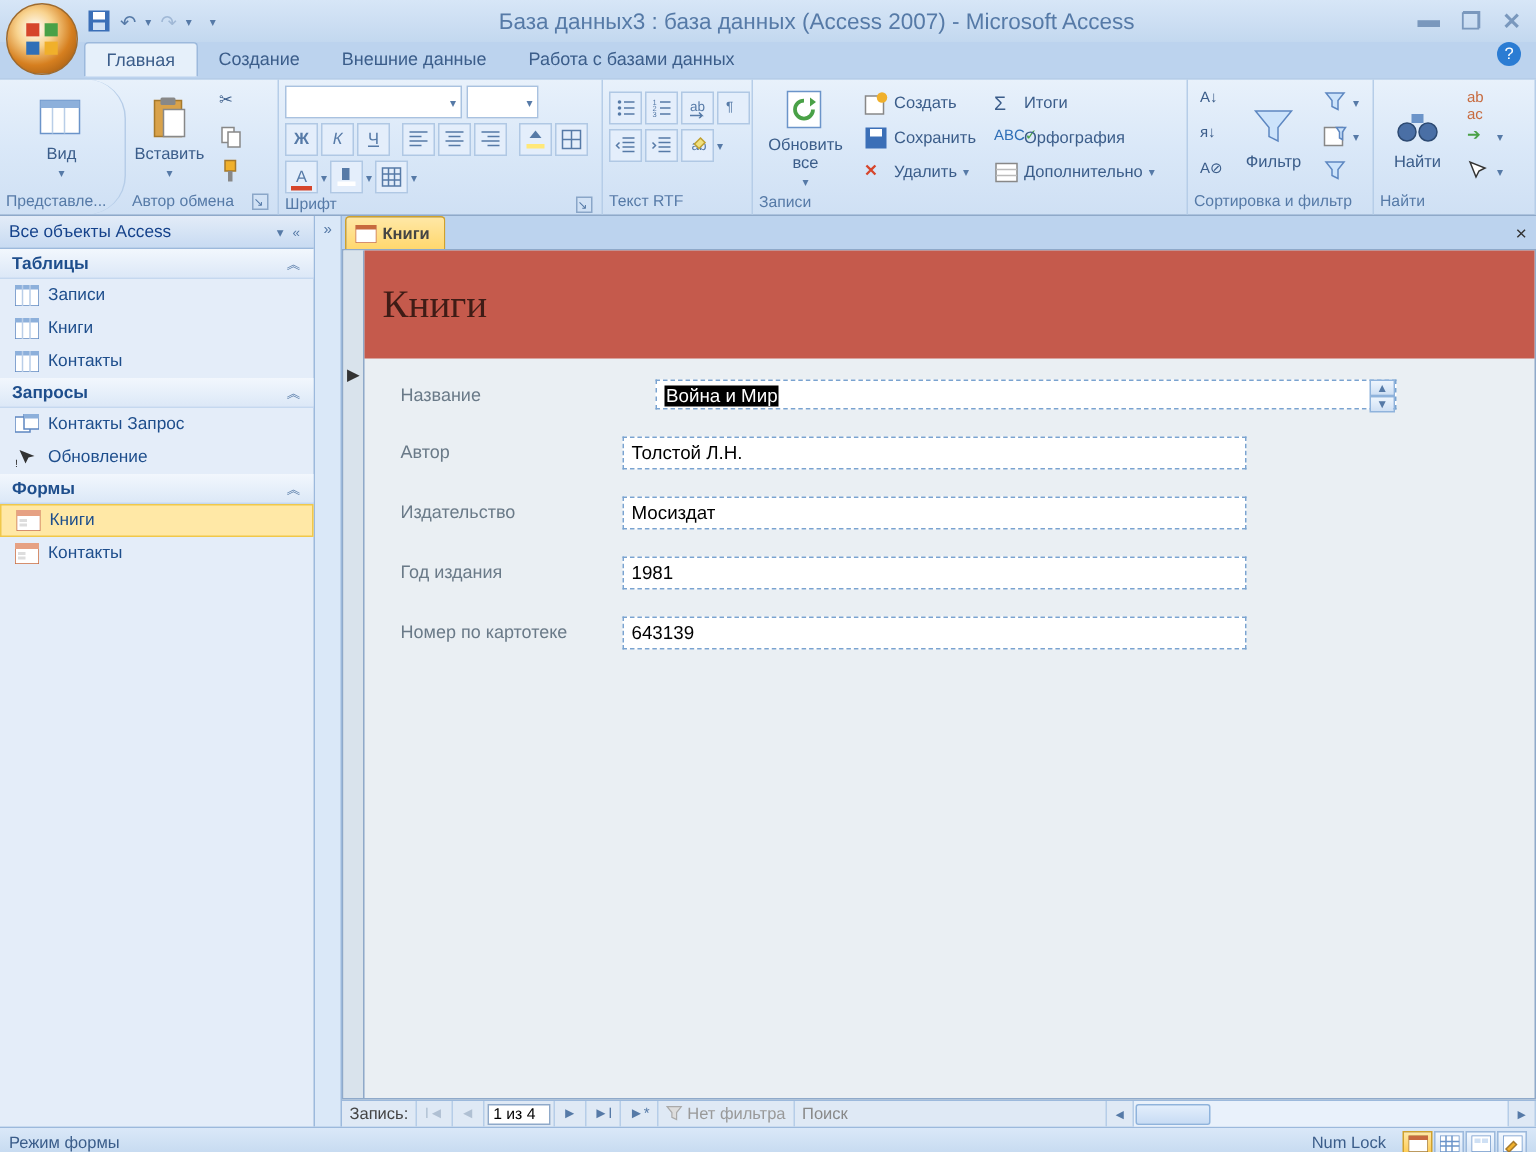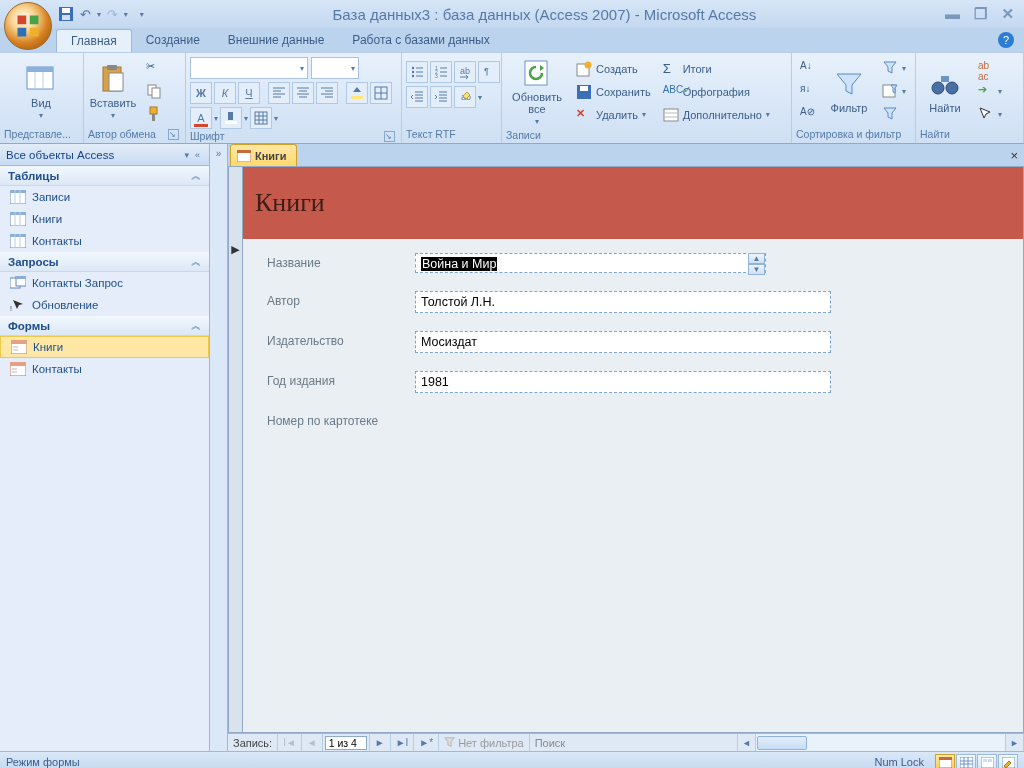--- a/index.html
+++ b/index.html
@@ -9,21 +9,21 @@
 .titlebar { height: 28px; background: linear-gradient(to bottom, #d7e6f7, #c3d8ef); display: flex; align-items: center; position: relative; }
 .office-btn { width: 48px; height: 48px; position: absolute; left: 4px; top: 2px; z-index: 20; border-radius: 50%; background: radial-gradient(circle at 40% 35%, #fff, #f8d38f 30%, #d67f1f 60%, #8a4c0f); border: 1px solid #9d6a2e; display: flex; align-items: center; justify-content: center; }
 .office-btn svg { width: 28px; height: 28px; }
 .qat { margin-left: 58px; display: flex; gap: 6px; align-items: center; }
 .qat .ic { width: 16px; height: 16px; }
 .title-text { flex: 1; text-align: center; color: #567aa7; font-size: 15px; }
 .win-ctrl { display: flex; gap: 14px; margin-right: 10px; color: #7a98bd; }
 .win-ctrl span { font-size: 15px; font-weight: bold; cursor: default; }
 
 
-.ribbon-tabs { height: 24px; margin-left: 56px; display: flex; align-items: center; position: relative; }
+.ribbon-tabs { height: 24px; margin-left: 56px; display: flex; align-items: flex-start; position: relative; }
 .ribbon-tabs .tab { padding: 4px 14px; font-size: 12px; color: #3b5d8a; cursor: default; }
 .ribbon-tabs .tab.active { background: #e6f0fa; border: 1px solid #9cb9dc; border-bottom: none; border-radius: 3px 3px 0 0; color: #3b5d8a; }
 .help-btn { position: absolute; right: 10px; width: 16px; height: 16px; border-radius: 50%; background: #2b7cd3; color: #fff; font-size: 11px; text-align: center; line-height: 16px; }
 
 
 .ribbon { height: 92px; background: linear-gradient(to bottom, #e8f1fb, #dae8f8 50%, #cfe0f4); border-top: 1px solid #b6cde8; border-bottom: 1px solid #8fa9c9; display: flex; }
 .rgroup { border-right: 1px solid #b6cde8; display: flex; flex-direction: column; padding: 2px 4px 0 4px; }
 .rgroup-body { flex: 1; display: flex; align-items: center; gap: 4px; }
 .rgroup-label { height: 16px; font-size: 10.5px; color: #567aa7; text-align: left; position: relative; padding: 1px 0; }
 .rgroup-label .launcher { position: absolute; right: 2px; top: 2px; width: 11px; height: 11px; border: 1px solid #8aa6c8; font-size: 8px; line-height: 9px; color: #567aa7; }
@@ -64,21 +64,21 @@
 .docbody { flex: 1; background: #eaeff3; border: 1px solid #8fa9c9; position: relative; display: flex; }
 .rec-sel { width: 14px; background: #d9e3ec; border-right: 1px solid #8fa9c9; display: flex; flex-direction: column; align-items: center; padding-top: 76px; }
 .rec-sel .tri { font-size: 11px; color: #333; }
 .form-header { position: absolute; left: 14px; top: 0; right: 0; height: 72px; background: #c55a4c; display: flex; align-items: center; padding-left: 12px; }
 .form-header h1 { font-family: Cambria, Georgia, serif; color: #3f1c16; font-size: 26px; font-weight: normal; }
 .form-fields { margin-top: 86px; margin-left: 24px; }
 .frow { display: flex; margin-bottom: 18px; align-items: flex-start; }
 .frow label { width: 148px; font-size: 12px; color: #6a7a88; padding-top: 3px; }
 .finput { width: 416px; border: 1px dashed #7aa3d0; background: #fff; font-size: 12.5px; padding: 3px 5px; color: #000; min-height: 14px; }
 .finput .selected { background: #000; color: #fff; padding: 0 1px; }
-.finput.multiline { height: 20px; position: relative; width: 351px; padding-right: 0; }
+.finput.multiline { height: 20px; position: relative; width: 494px; padding-right: 0; margin-left: 22px; }
 .finput.multiline .scrl { position: absolute; right: 0; top: -1px; bottom: -1px; width: 17px; display: flex; flex-direction: column; }
 .finput.multiline .scrl div { flex: 1; background: linear-gradient(#eef5fd, #cfe0f4); border: 1px solid #8fb3dc; font-size: 8px; display: flex; align-items: center; justify-content: center; color: #567aa7; }
 
 
 .recnav { height: 18px; background: #dfe9f5; border-top: 1px solid #9cb9dc; display: flex; align-items: center; font-size: 11px; color: #444; }
 .recnav > * { border-right: 1px solid #b6cde8; height: 100%; display: flex; align-items: center; padding: 0 5px; }
 .recnav .lbl { color: #444; }
 .recnav .nb { color: #567aa7; font-size: 10px; cursor: default; }
 .recnav .nb.dis { color: #b0c0d3; }
 .recnav input { border: 1px solid #8fa9c9; width: 42px; height: 14px; font-size: 10.5px; padding: 0 3px; background: #fff; }
@@ -129,21 +129,21 @@
 <div class="ribbon-tabs">
   <div class="tab active">Главная</div>
   <div class="tab">Создание</div>
   <div class="tab">Внешние данные</div>
   <div class="tab">Работа с базами данных</div>
   <div class="help-btn">?</div>
 </div>
 
 <div class="ribbon">
 
-  <div class="rgroup" style="width:84px;">
+  <div class="rgroup" style="width:84px;border-radius:26px;">
     <div class="rgroup-body">
       <div class="bigbtn" style="width:74px;">
         <span class="ic"><svg viewBox="0 0 32 32">
               <rect x="2" y="4" width="26" height="22" fill="#fff" stroke="#6b94c9"></rect>
               <rect x="2" y="4" width="26" height="5" fill="#8db0db"></rect>
               <line x1="10" y1="9" x2="10" y2="26" stroke="#b9cee8"></line>
               <line x1="18" y1="9" x2="18" y2="26" stroke="#b9cee8"></line>
             </svg></span>
         <span>Вид</span>
         <span class="drop-arrow">▾</span>
@@ -552,20 +552,21 @@
           <div class="frow">
             <label>Издательство</label>
             <div class="finput">Мосиздат</div>
           </div>
           <div class="frow">
             <label>Год издания</label>
             <div class="finput">1981</div>
           </div>
           <div class="frow">
             <label>Номер по картотеке</label>
+            <div class="finput">643139</div>
           </div>
         </div>
     </div>
 
     <div class="recnav">
       <span class="lbl">Запись:</span>
       <span class="nb dis">I◄</span>
       <span class="nb dis">◄</span>
       <span style="padding:0 2px;">
           <input value="1 из 4" style="">

